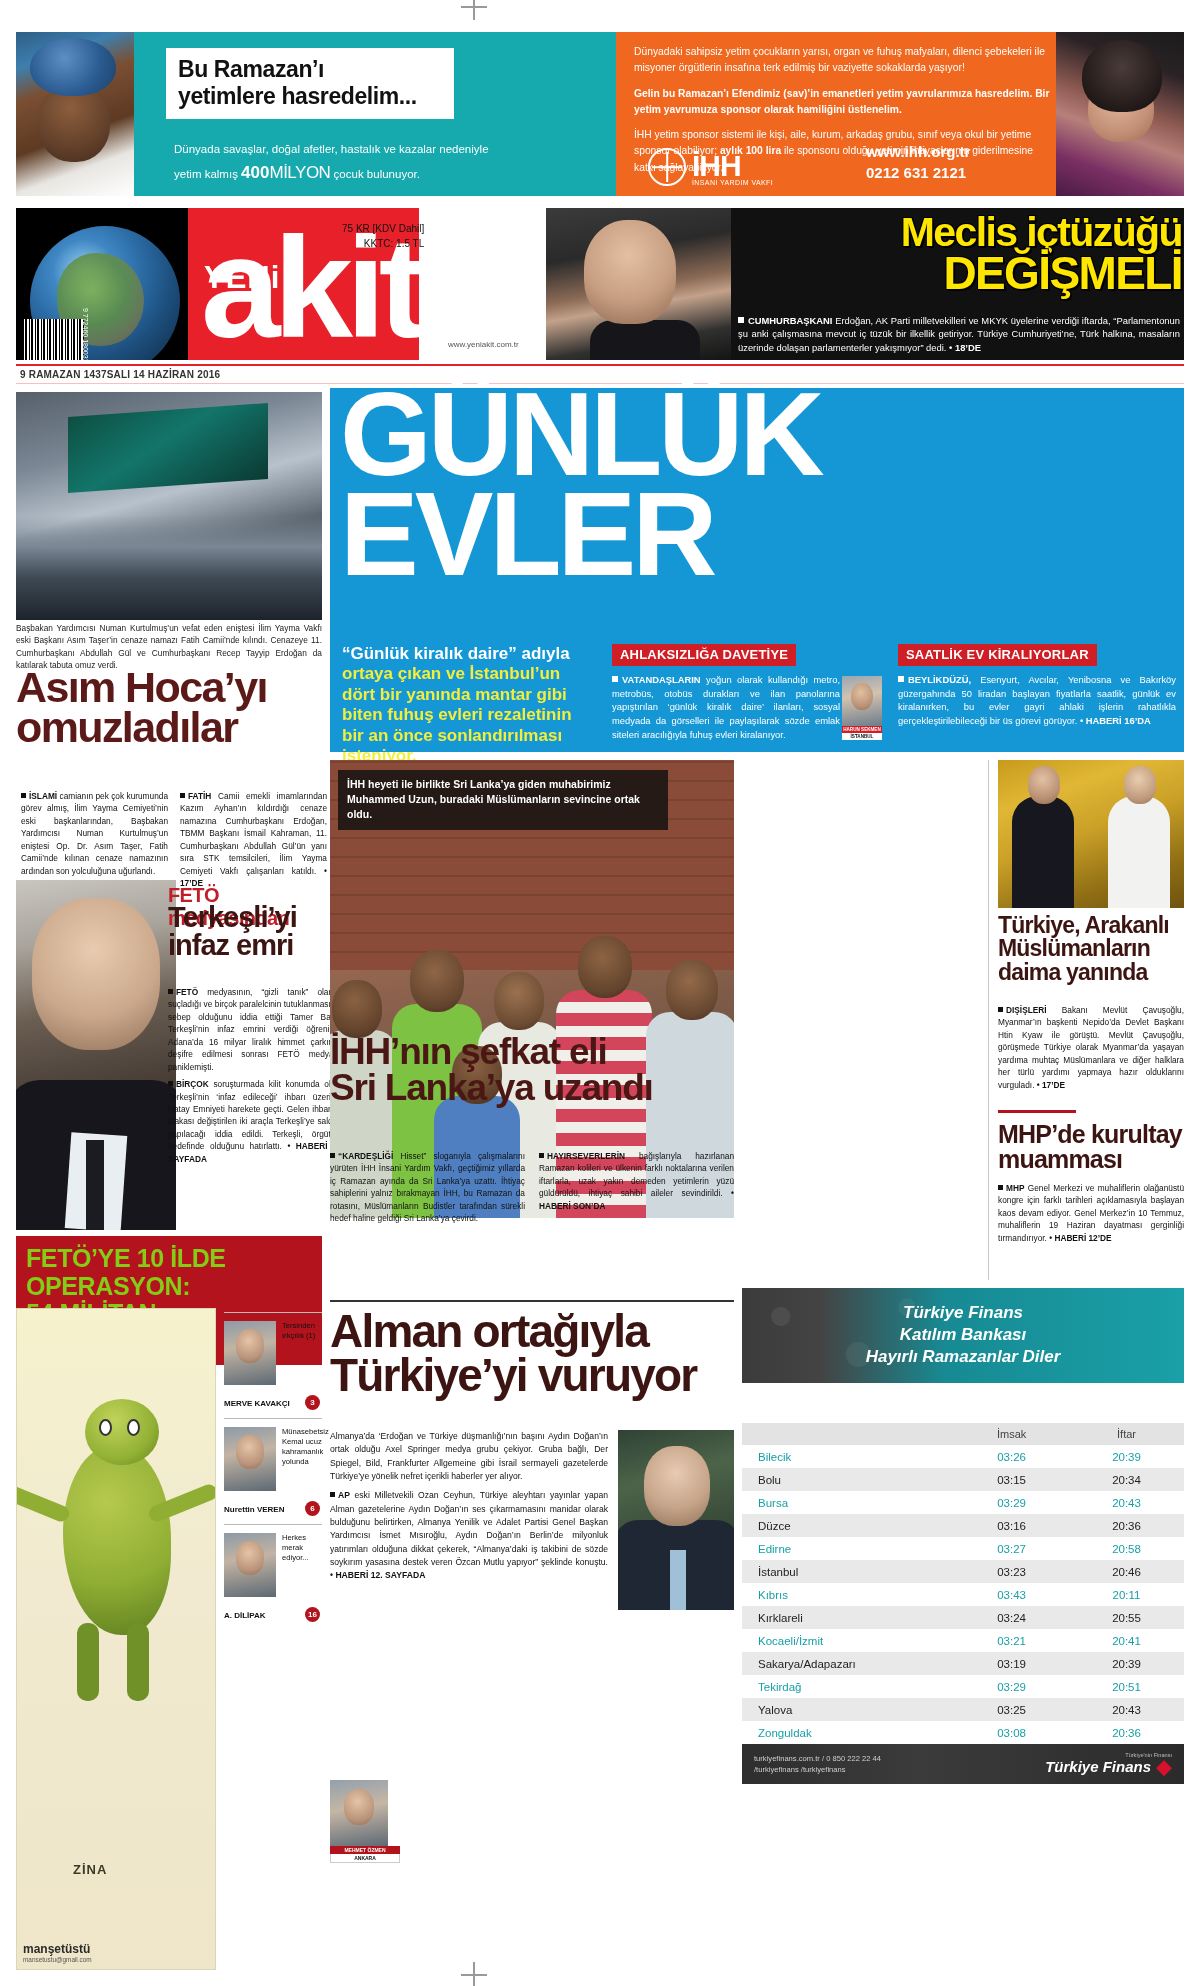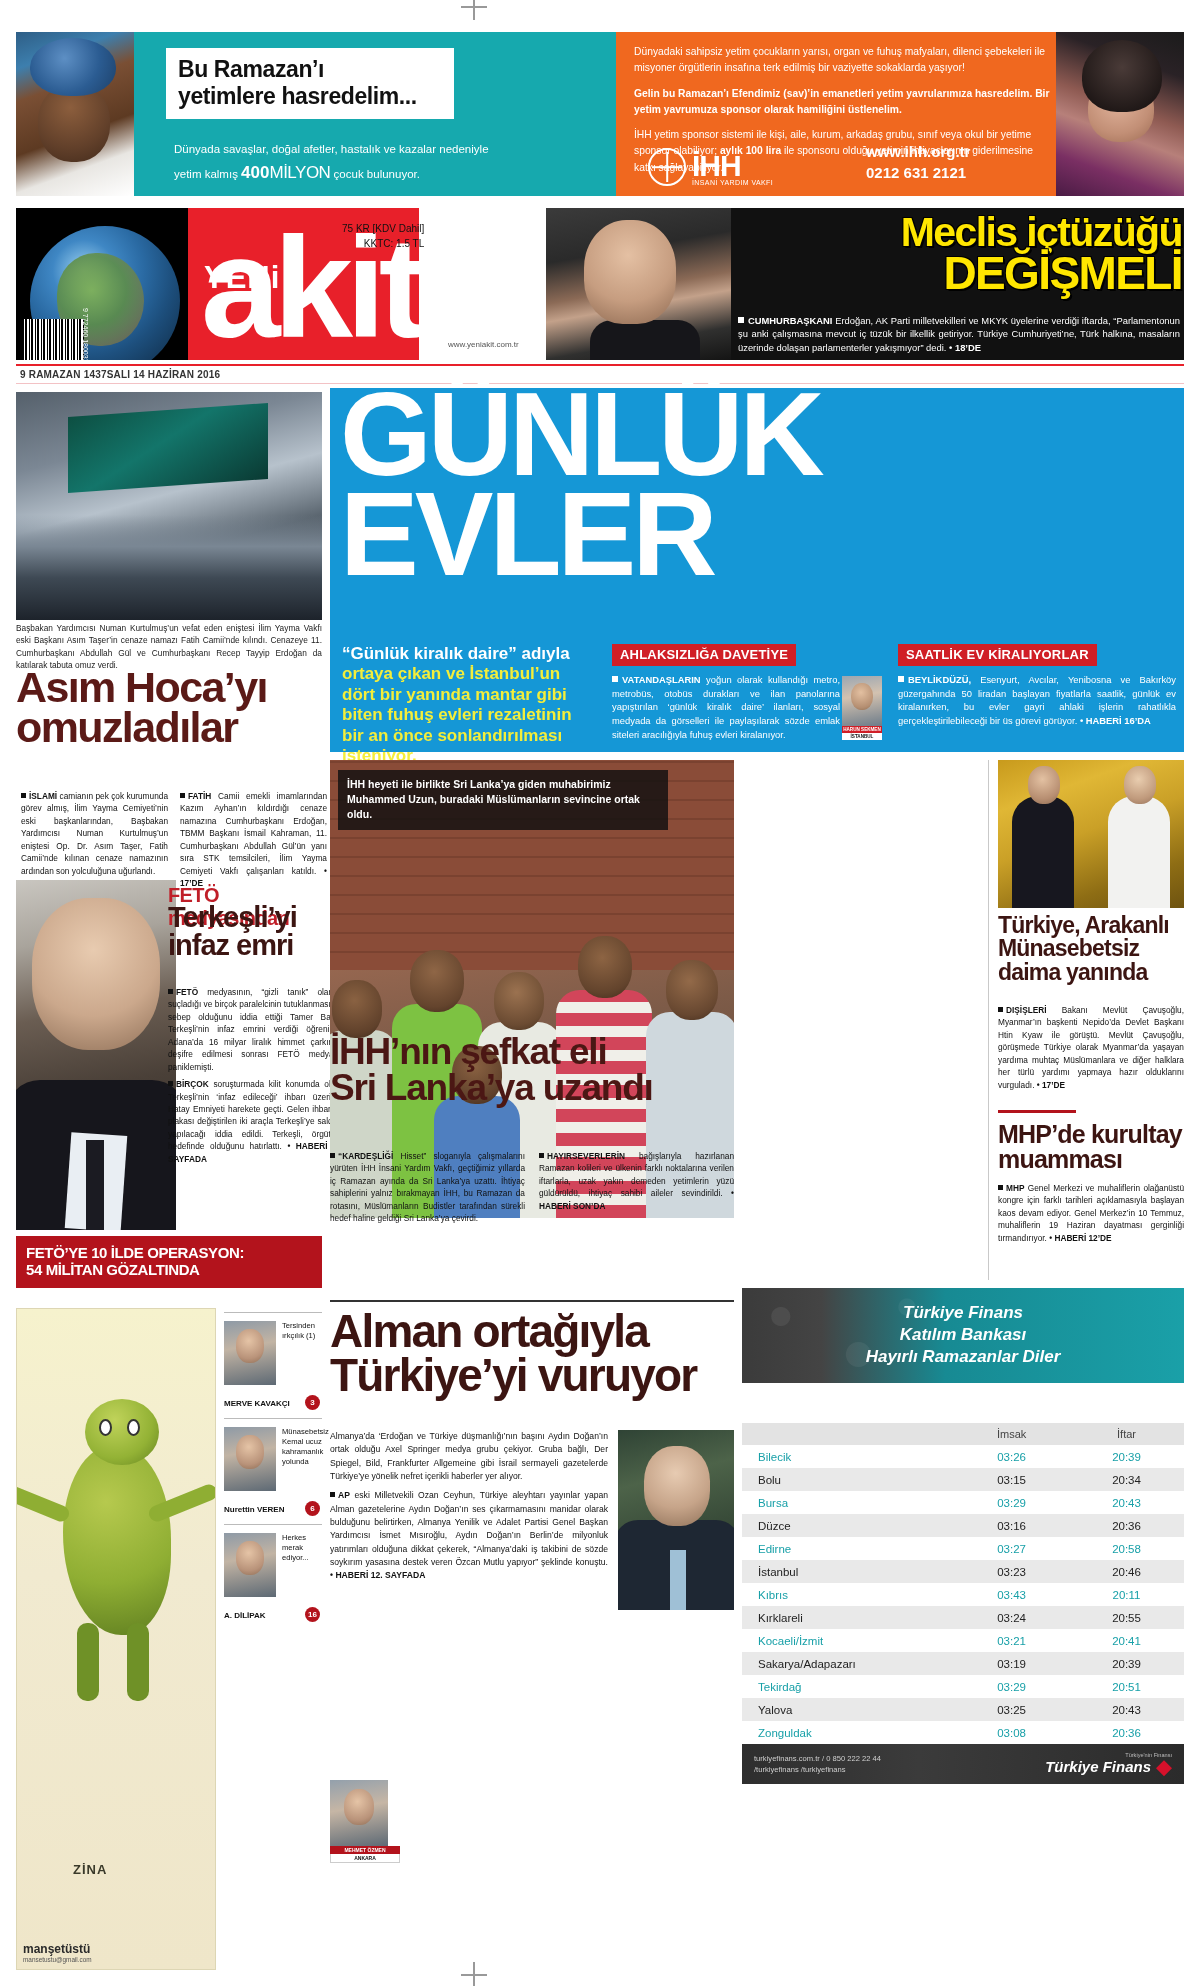--- a/index.html
+++ b/index.html
@@ -144,22 +144,22 @@
   .feto-photo:after{ content:""; position:absolute; left:16px; top:18px; width:128px; height:152px; border-radius:44%;
      background:radial-gradient(circle at 48% 34%, #e8cbb0 0%, #cba88c 55%, #8e6f57 100%); }
   .feto-photo .suit { position:absolute; left:-10px; bottom:0; width:180px; height:150px; background:#16161c; border-radius:34px 34px 0 0; }
   .feto-photo .shirt { position:absolute; left:52px; bottom:0; width:56px; height:96px; background:#e9eef3; transform:rotate(4deg); }
   .feto-photo .tie { position:absolute; left:70px; bottom:0; width:18px; height:90px; background:#1b1b22; }
   .feto-kicker { position:absolute; left:152px; top:4px; font-size:20px; font-weight:bold; color:#c01e28; letter-spacing:-0.6px; }
   .feto-head { position:absolute; left:152px; top:24px; width:172px; font-size:29px; font-weight:bold;
      color:#3c1512; line-height:0.95; letter-spacing:-1px; }
   .feto-body { position:absolute; left:152px; top:106px; width:172px; font-size:8.3px; line-height:1.5; text-align:justify; color:#111; }
   .feto-body b { font-weight:bold; }
-  .feto-banner { position:absolute; left:16px; top:1236px; width:306px; background:#b3131c; color:#ffffff;
-     font-size:15px; font-weight:bold; line-height:1.1; padding:9px 10px 10px 10px; letter-spacing:-0.4px; }
+  .feto-banner { position:absolute; left:16px; top:1236px; width:306px; background:#b3131c; color:#84cc16;
+     font-size:25px; font-weight:bold; line-height:1.1; padding:9px 10px 10px 10px; letter-spacing:-0.4px; }
 
   
   .cartoon { position:absolute; left:16px; top:1308px; width:200px; height:662px;
      background:linear-gradient(180deg,#f6f2cd 0%,#f1ead0 40%,#efe6c9 100%); border:1px solid #ddd6b4; overflow:hidden; }
   .cart-fig { position:absolute; left:26px; top:90px; width:144px; height:300px; }
   .cart-body { position:absolute; left:20px; top:46px; width:108px; height:190px; border-radius:48% 52% 44% 56%;
      background:radial-gradient(circle at 40% 30%, #b6c94e 0%, #8fae33 55%, #5e7d20 100%); }
   .cart-head { position:absolute; left:42px; top:0; width:74px; height:66px; border-radius:50%;
      background:radial-gradient(circle at 40% 32%, #c0d35a 0%, #93b235 60%, #62811f 100%); }
   .cart-eye { position:absolute; width:13px; height:17px; background:#fff; border:2px solid #333; border-radius:50%; }
@@ -514,21 +514,21 @@
     </div>
   </div>
 
   <div class="divider-v" style="left:988px;top:760px;height:520px;"></div>
   <div class="arakan-ph">
     <div class="m1"></div>
     <div class="m2"></div>
   </div>
   <div class="arakan-head">
     <div>Türkiye, Arakanlı</div>
-    <div>Münasebetsiz</div>
+    <div>Müslümanların</div>
     <div>daima yanında</div>
   </div>
   <div class="arakan-body">
     <span class="sqd"></span><b>DIŞİŞLERİ</b>
     <span>Bakanı Mevlüt Çavuşoğlu, Myanmar’ın başkenti Nepido’da Devlet Başkanı Htin Kyaw ile görüştü. Mevlüt Çavuşoğlu, görüşmede Türkiye olarak Myanmar’da yaşayan yardıma muhtaç Müslümanlara ve diğer halklara her türlü yardımı yapmaya hazır olduklarını vurguladı.</span>
     <b>• 17’DE</b>
   </div>
 
   <div class="mhp-rule"></div>
   <div class="mhp-head">

